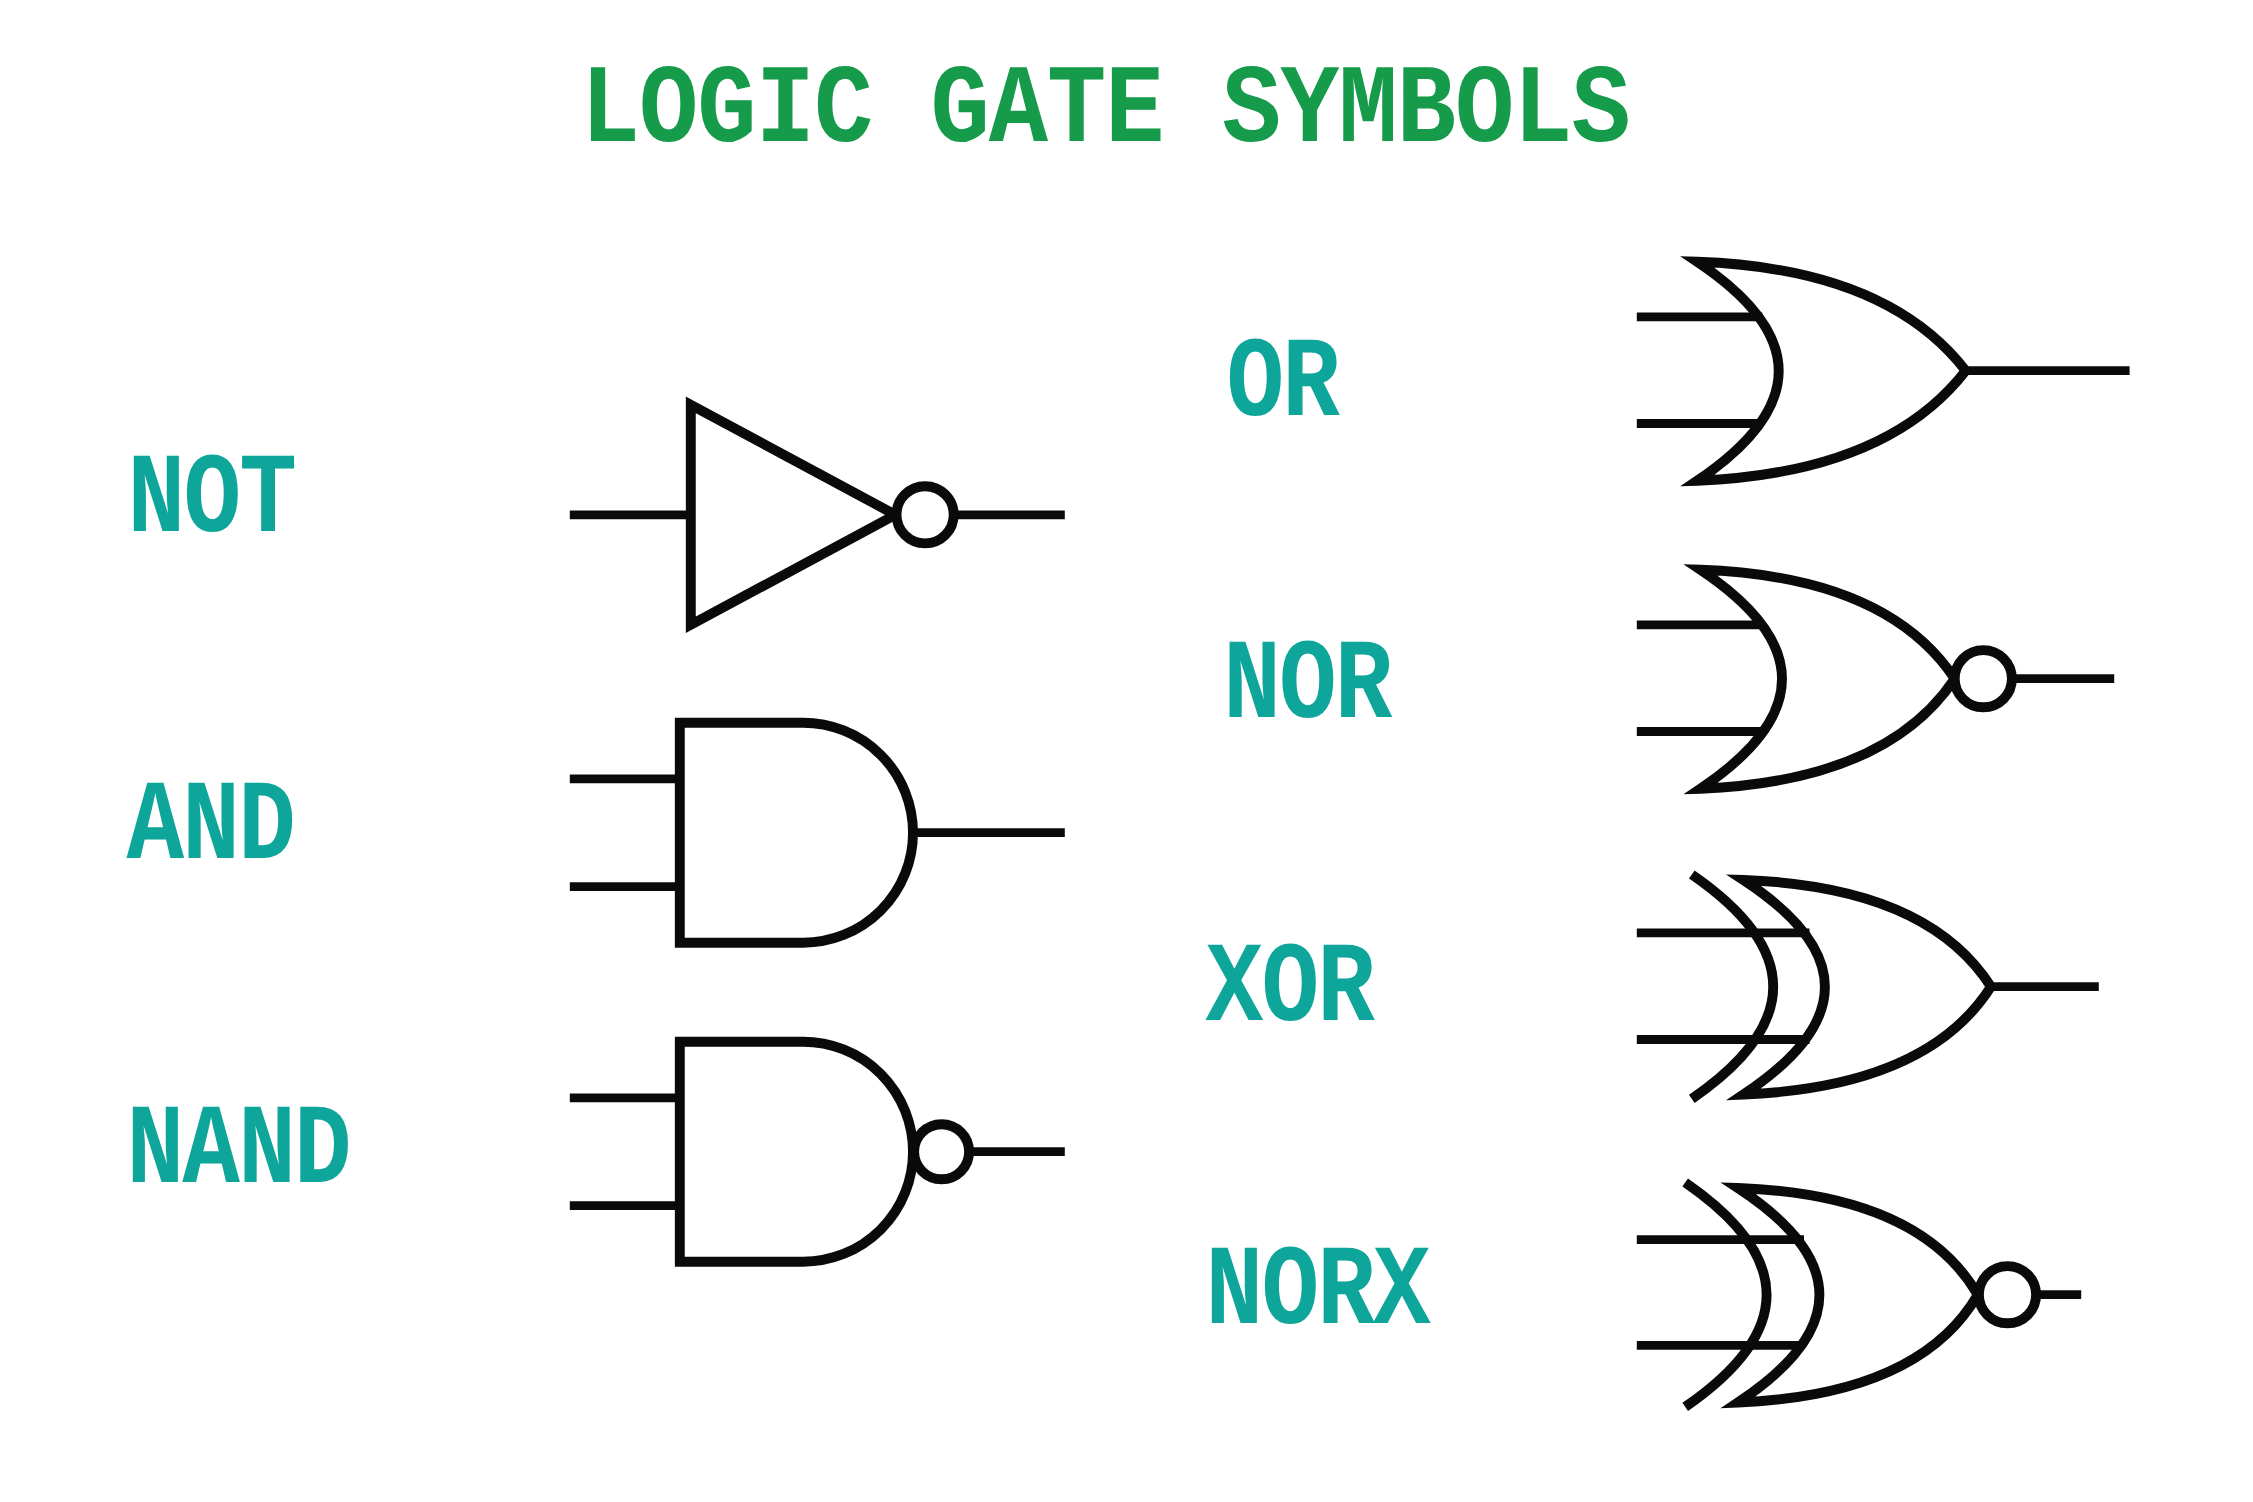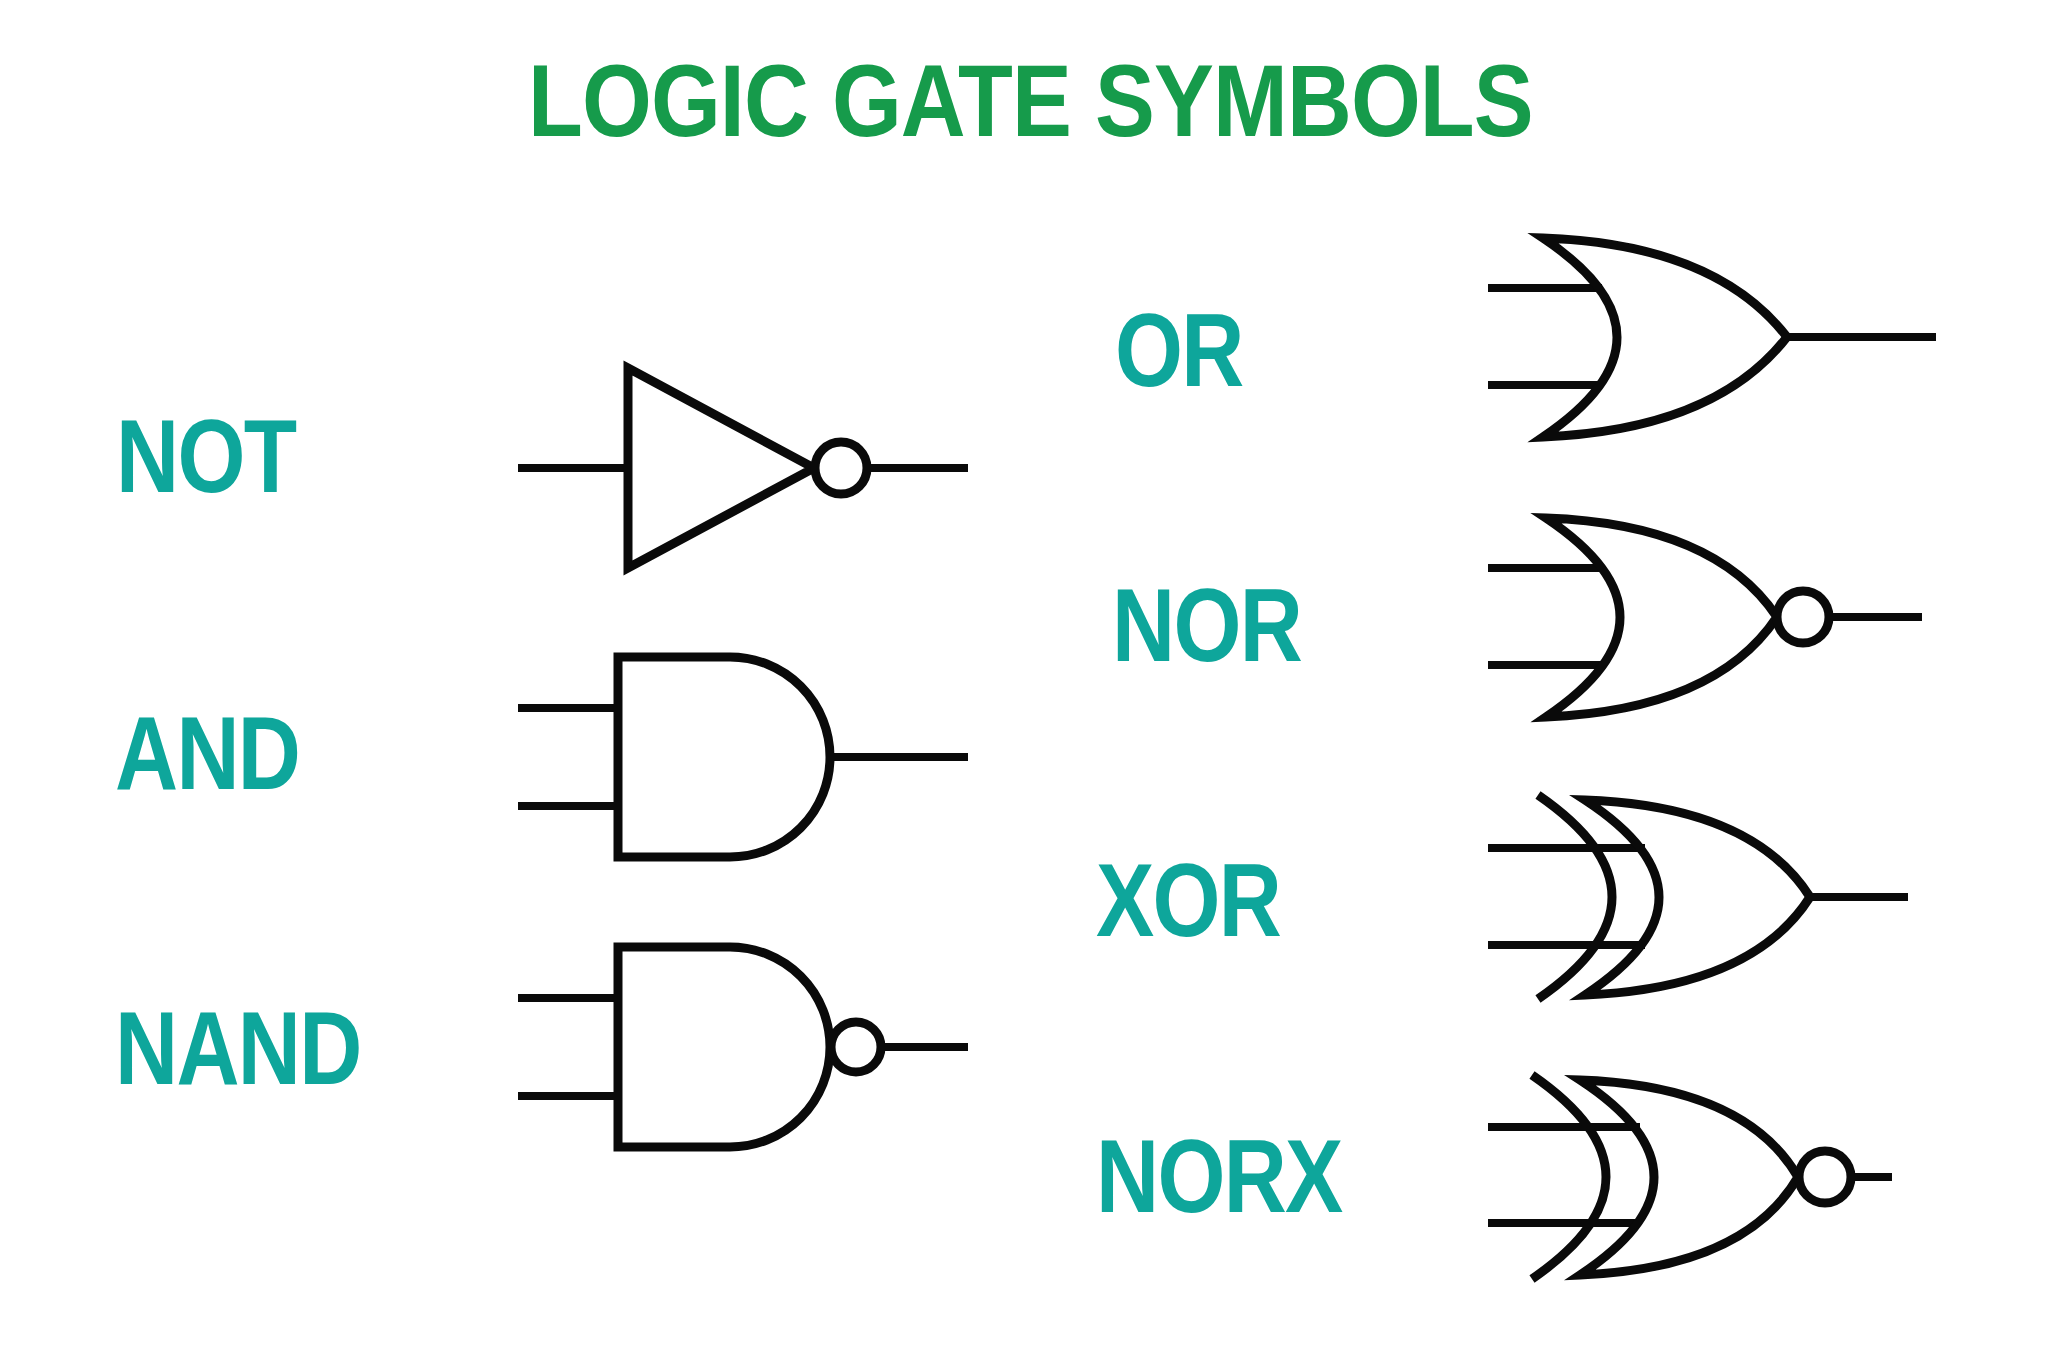--- a/index.html
+++ b/index.html
@@ -9,21 +9,21 @@
     --background: #ffffff;
   }
   * { margin: 0; padding: 0; box-sizing: border-box; }
   html, body { background: var(--background); }
   .canvas {
     position: relative;
     width: 2048px;
     height: 1342px;
     background: var(--background);
     overflow: hidden;
-    font-family: Liberation Sans, sans-serif;
+    font-family: Liberation Mono, monospace;
     text-align: right;
   }
   .title {
     position: absolute;
     left: 528px;
     top: 50px;
     font-size: 102px;
     line-height: 1;
     font-weight: 700;
     letter-spacing: -1px;

